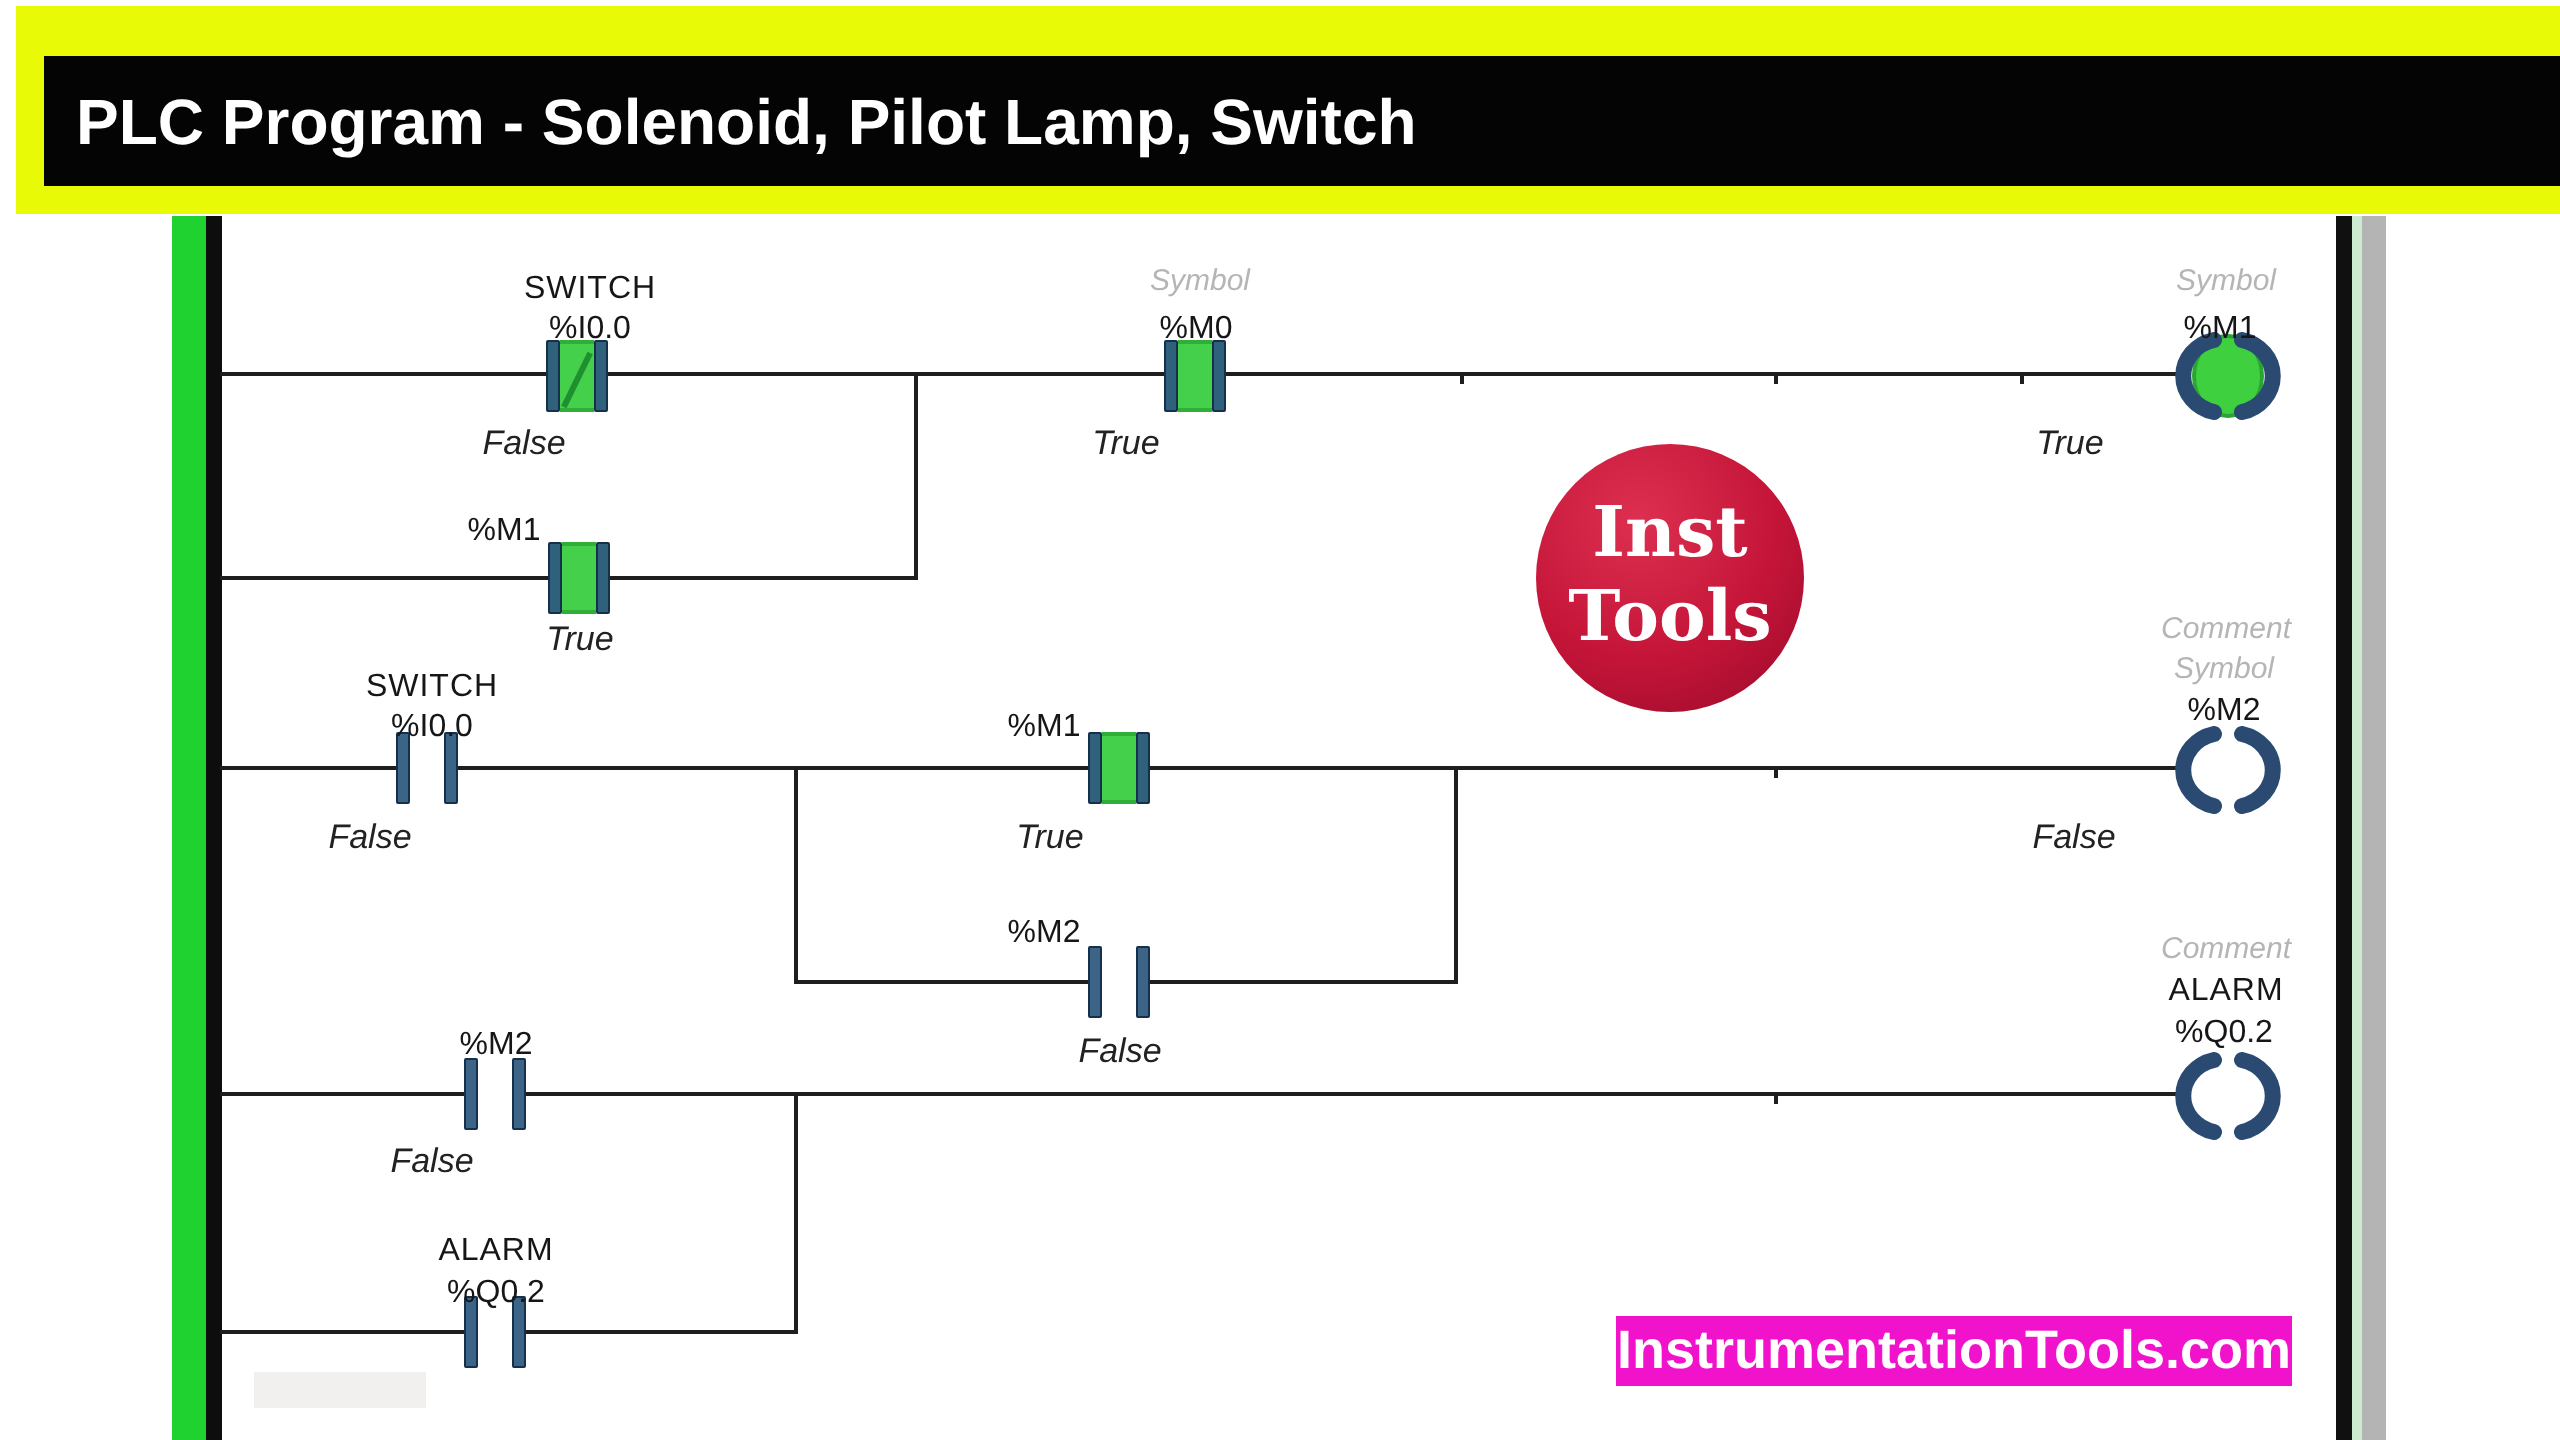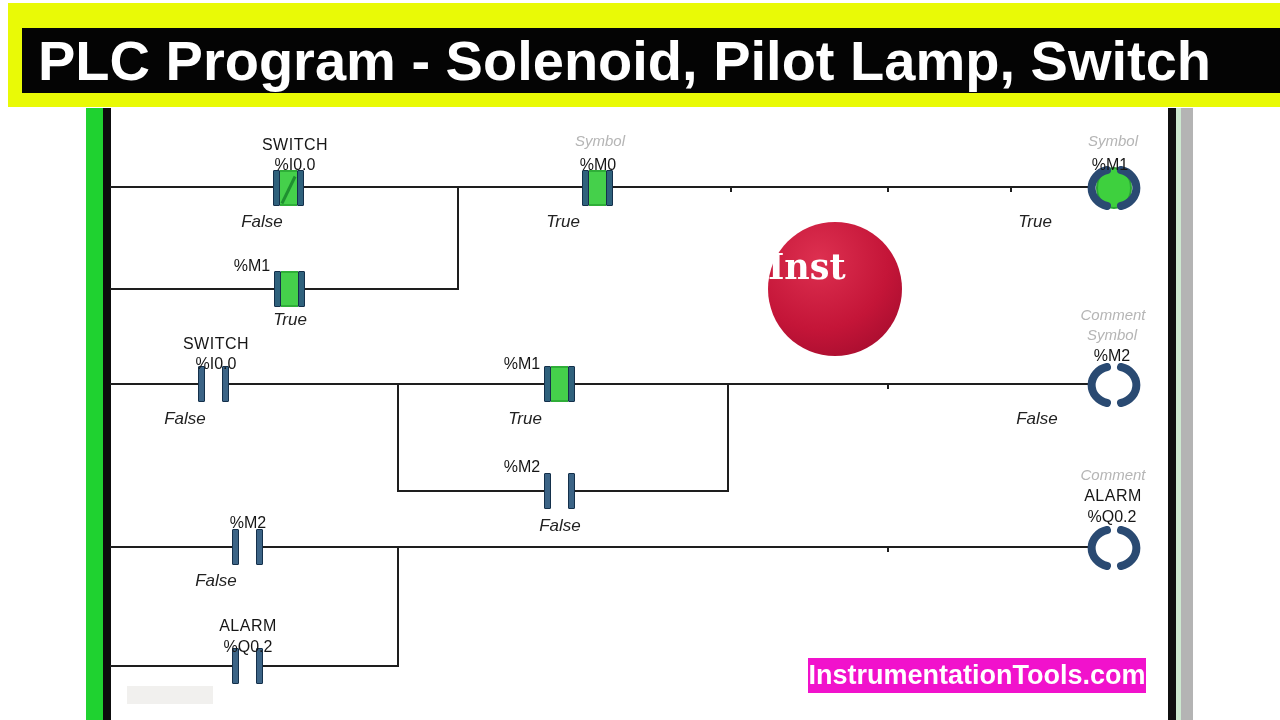--- a/index.html
+++ b/index.html
@@ -8,21 +8,21 @@
     position:relative; width:1280px; height:720px; overflow:hidden;
     background:#ffffff; font-family:"Liberation Sans", sans-serif;
   }
   .abs { position:absolute; }
 
   
   .banner-frame { left:8px; top:3px; width:1272px; height:104px; background:#e9fa06; }
   .banner-box   { left:22px; top:28px; width:1258px; height:65px; background:#040404; }
   .banner-title {
     left:38px; top:33px; width:1220px; height:56px;
-    color:#ffffff; font-size:56px; font-weight:900; letter-spacing:0px;
+    color:#ffffff; font-size:32px; font-weight:900; letter-spacing:0px;
     white-space:nowrap; line-height:56px;
   }
 
   
   .rail-green  { left:86px;  top:108px; width:17px; height:612px; background:#1fd230; }
   .rail-black  { left:103px; top:108px; width:8px;  height:612px; background:#0d0d0d; }
   .edge-black  { left:1168px; top:108px; width:8px;  height:612px; background:#101010; }
   .edge-mint   { left:1176px; top:108px; width:5px;  height:612px; background:#cde9d0; }
   .edge-gray   { left:1181px; top:108px; width:12px; height:612px; background:#b4b4b4; }
 
@@ -53,21 +53,21 @@
   .lbl.state { font-style:italic; font-size:17px; color:#222; }
   .lbl.ghost { font-style:italic; font-size:15px; color:#b5b5b5; }
 
   
   .coil { z-index:2; }
 
   
   .logo-circle {
     left:768px; top:222px; width:134px; height:134px; border-radius:50%;
     background:radial-gradient(circle at 38% 28%, #dd3050 0%, #c41538 55%, #99092a 100%);
-    color:#fff; z-index:5;
+    color:#fff; text-align:center; z-index:5;
     font-family:"DejaVu Serif", serif; font-weight:700; font-size:35px; line-height:42px;
     padding-top:24px;
   }
   .site-badge {
     left:808px; top:658px; width:338px; height:35px; background:#f112cc;
     color:#ffffff; font-weight:700; font-size:27px; line-height:34px;
     text-align:center; letter-spacing:0px; z-index:5;
   }
   .faded-box { left:127px; top:686px; width:86px; height:18px; background:#f1f0ee; }
 </style>
@@ -196,17 +196,18 @@
   <div class="abs contact off" style="left:232px; top:648px;">
     <span class="bar"></span>
     <span class="mid"></span>
     <span class="bar"></span>
   </div>
 
   <div class="abs faded-box"></div>
 
   <div class="abs logo-circle">
     <div>Inst</div>
+    <div>Tools</div>
   </div>
 
   <div class="abs site-badge">InstrumentationTools.com</div>
 
 </div>
 
 </body></html>

